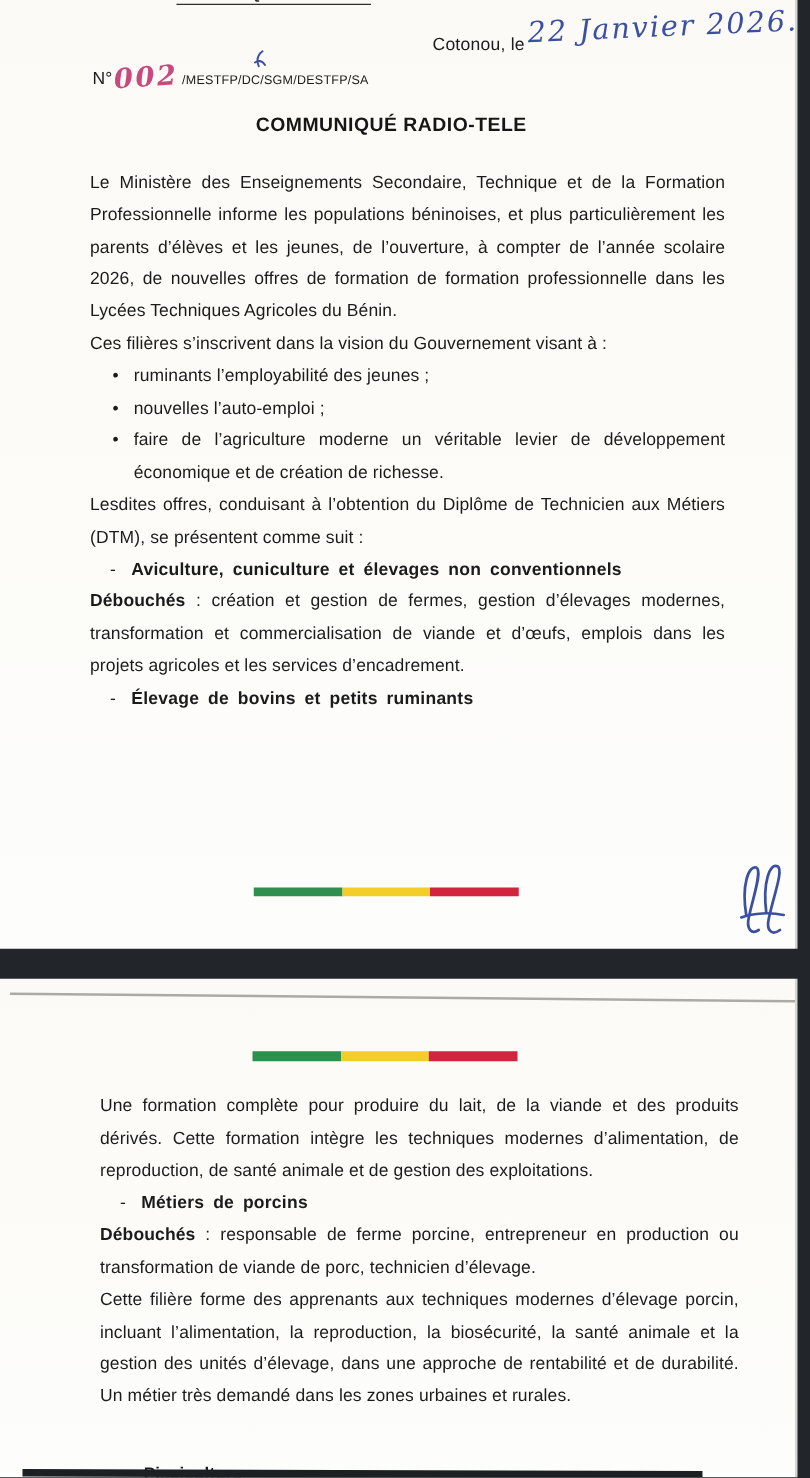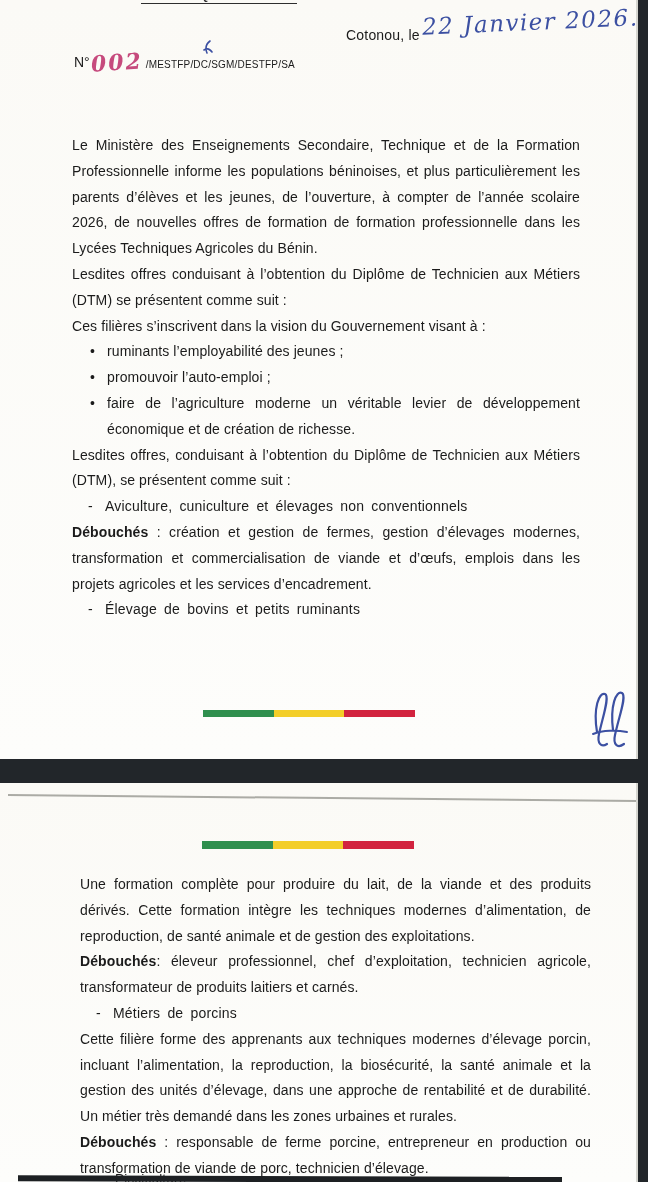--- a/index.html
+++ b/index.html
@@ -52,21 +52,21 @@
 
   .body{position:absolute;font-size:14px;line-height:25.8px;letter-spacing:0.1px;}
   .body1{left:72px;top:133px;width:508px;}
   .body2{left:80px;top:89px;width:511px;}
   .jp{margin:0;text-align:justify;}
   .row{display:flex;}
   .row.bullet{padding-left:18px;}
   .row.dash{padding-left:16px;}
   .marker{flex:0 0 17px;}
   .rtext{flex:1;text-align:justify;}
-  .bold{font-weight:normal;word-spacing:3px;letter-spacing:0.2px;}
+  .bold{font-weight:bold;word-spacing:3px;letter-spacing:0.2px;}
   .deb-label{font-weight:bold;}
 
   .flagbar{position:absolute;display:flex;height:7px;width:212px;}
   .flagbar .seg{flex:1;height:100%;}
   .seg.green{background:#2f8f4e;}
   .seg.yellow{background:#f3ce29;}
   .seg.red{background:#d2233f;}
   #flagbar1{left:203px;top:710px;}
   #flagbar2{left:202px;top:58px;height:7.5px;}
 
@@ -105,33 +105,33 @@
     <div class="ref-line">
       <span class="ref-prefix">N°</span>
       <span class="ref-number">002</span>
       <span class="ref-suffix">/MESTFP/DC/SGM/DESTFP/SA</span>
     </div>
 
     <svg class="pen-mark" width="12" height="16" viewBox="0 0 12 16">
       <path d="M8,1 C4,4 3,8 5,13 M2,10 C5,8 8,9 10,12" fill="none" stroke="#3c50a2" stroke-width="1.6" stroke-linecap="round"></path>
     </svg>
 
+    <h1 class="doc-title">COMMUNIQUÉ RADIO-TELE</h1>
 
     <div class="body body1">
       <p class="jp">Le Ministère des Enseignements Secondaire, Technique et de la Formation Professionnelle informe les populations béninoises, et plus particulièrement les parents d’élèves et les jeunes, de l’ouverture, à compter de l’année scolaire 2026, de nouvelles offres de formation de formation professionnelle dans les Lycées Techniques Agricoles du Bénin.</p>
-      <p class="jp">Lesdites offres conduisant à l’obtention du Diplôme de Technicien aux Métiers (DTM) se présentent comme suit :</p>
       <p class="jp">Ces filières s’inscrivent dans la vision du Gouvernement visant à :</p>
 
       <div class="row bullet">
         <span class="marker">•</span>
         <span class="rtext">ruminants l’employabilité des jeunes ;</span>
       </div>
       <div class="row bullet">
         <span class="marker">•</span>
-        <span class="rtext">promouvoir l’auto-emploi ;</span>
+        <span class="rtext">nouvelles l’auto-emploi ;</span>
       </div>
       <div class="row bullet">
         <span class="marker">•</span>
         <span class="rtext">faire de l’agriculture moderne un véritable levier de développement économique et de création de richesse.</span>
       </div>
 
       <p class="jp">Lesdites offres, conduisant à l’obtention du Diplôme de Technicien aux Métiers (DTM), se présentent comme suit :</p>
 
       <div class="row dash">
         <span class="marker">-</span>
@@ -165,30 +165,29 @@
 
     <div class="flagbar" id="flagbar2">
       <span class="seg green"></span>
       <span class="seg yellow"></span>
       <span class="seg red"></span>
     </div>
 
     <div class="body body2">
       <p class="jp">Une formation complète pour produire du lait, de la viande et des produits dérivés. Cette formation intègre les techniques modernes d’alimentation, de reproduction, de santé animale et de gestion des exploitations.</p>
 
-      <p class="jp"><span class="deb-label">Débouchés</span><span>: éleveur professionnel, chef d’exploitation, technicien agricole, transformateur de produits laitiers et carnés.</span></p>
 
       <div class="row dash">
         <span class="marker">-</span>
         <span class="rtext bold">Métiers de porcins</span>
       </div>
 
+      <p class="jp"><span class="deb-label">Débouchés</span><span> : responsable de ferme porcine, entrepreneur en production ou transformation de viande de porc, technicien d’élevage.</span></p>
+
       <p class="jp">Cette filière forme des apprenants aux techniques modernes d’élevage porcin, incluant l’alimentation, la reproduction, la biosécurité, la santé animale et la gestion des unités d’élevage, dans une approche de rentabilité et de durabilité. Un métier très demandé dans les zones urbaines et rurales.</p>
-
-      <p class="jp"><span class="deb-label">Débouchés</span><span> : responsable de ferme porcine, entrepreneur en production ou transformation de viande de porc, technicien d’élevage.</span></p>
     </div>
 
     <div class="clipped-item">
       <span class="marker">-</span>
       <span class="bold">Pisciculture</span>
     </div>
 
     <div class="bottom-strip"></div>
   </section>
 </div>

